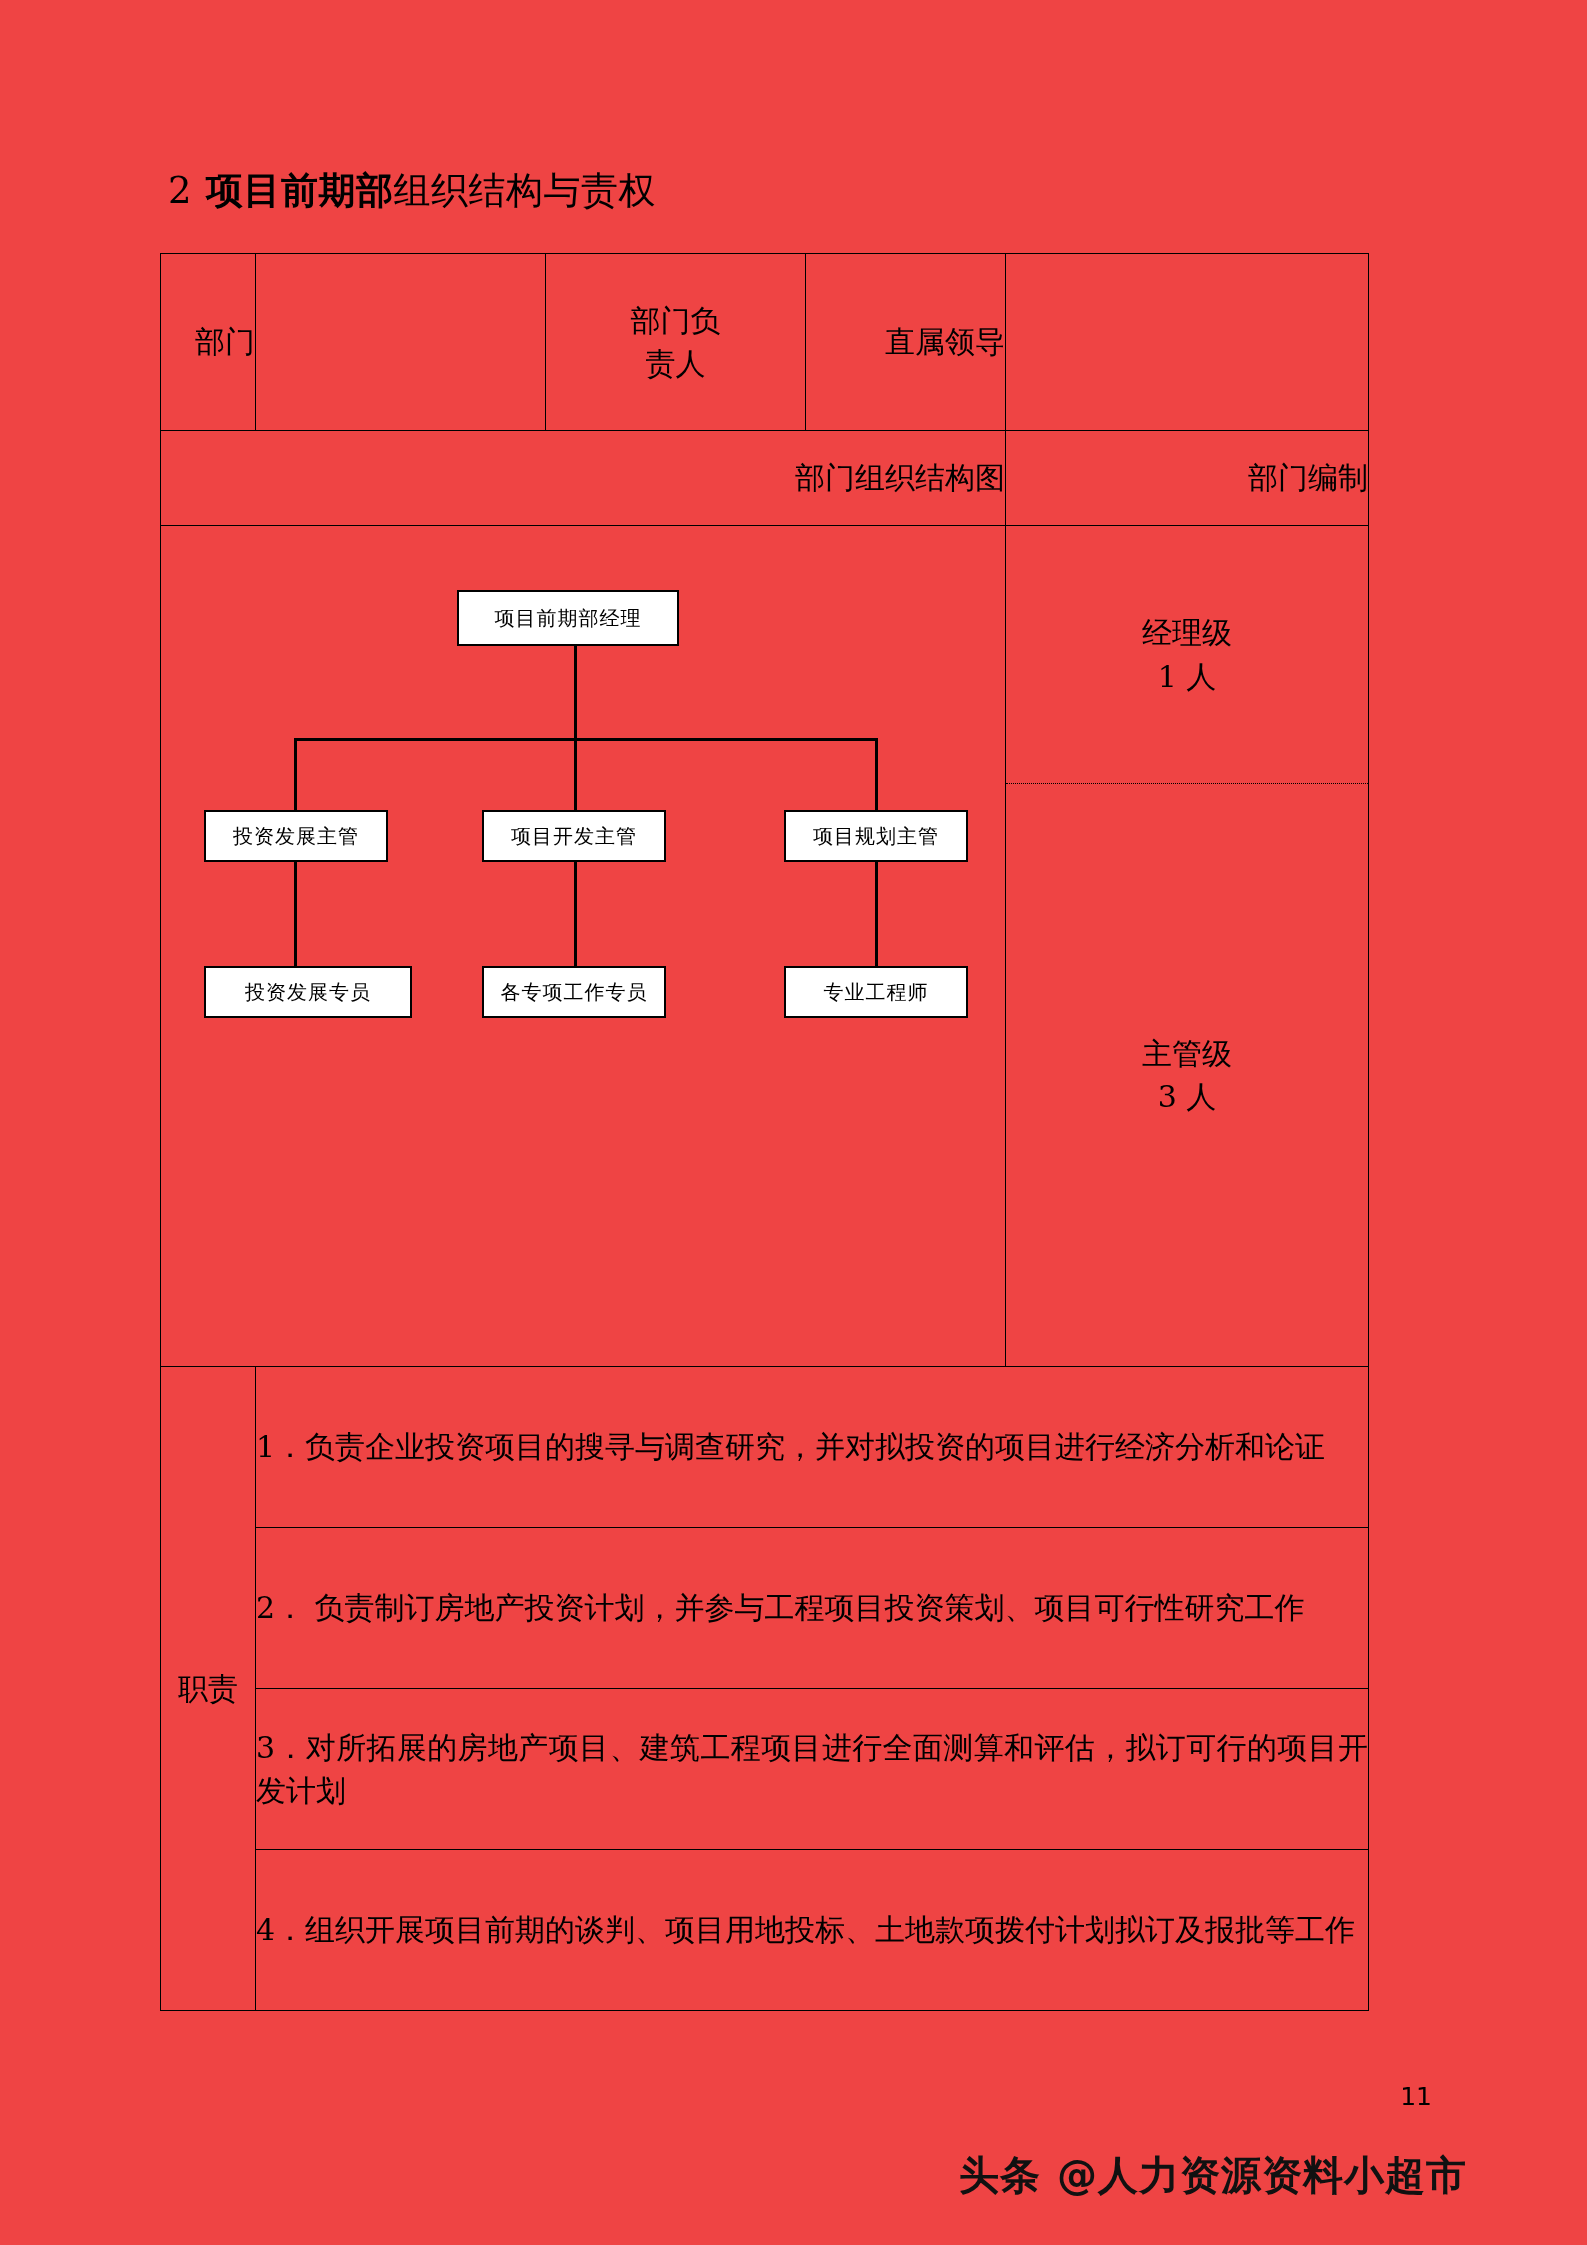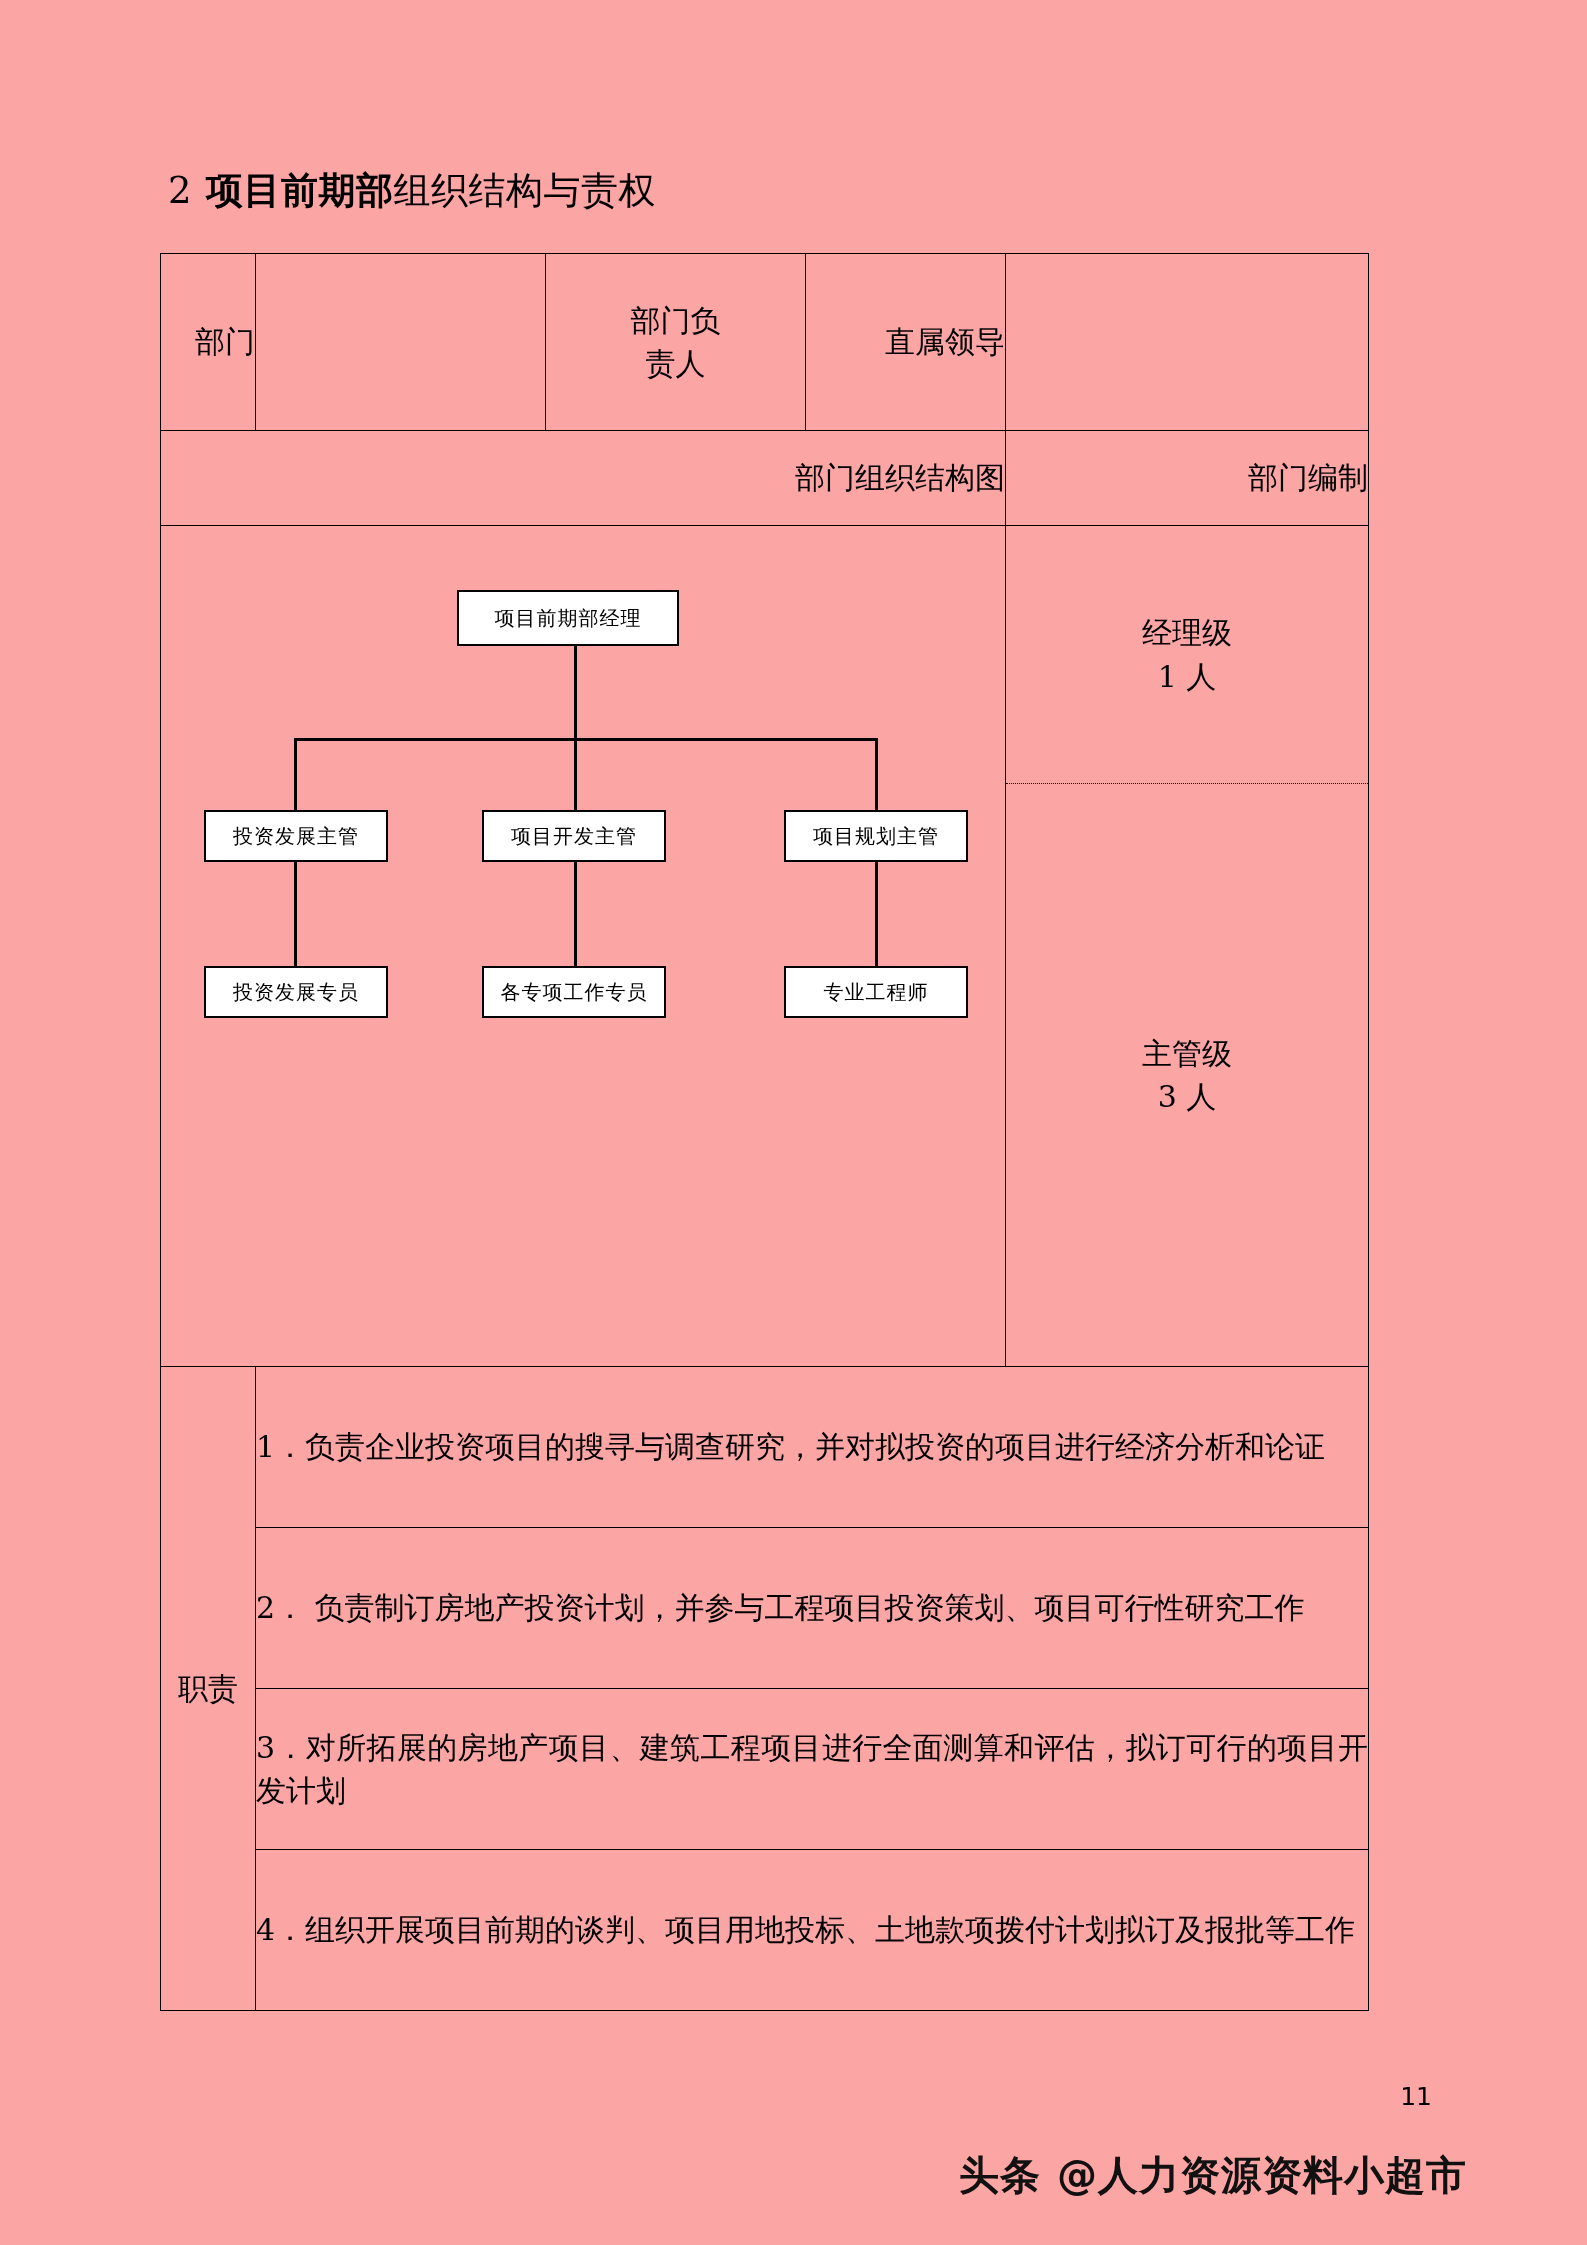--- a/index.html
+++ b/index.html
@@ -12,21 +12,21 @@
     height: 2245px;
     position: relative;
     font-family: "DejaVu Serif", "Liberation Serif", serif;
     color: #000000;
     overflow: hidden;
   }
 
   .page {
     position: absolute;
     inset: 0;
-    background: #fca5a5;
+    background: #ef4444;
   }
 
   
   .doc-heading {
     position: absolute;
     left: 168px;
     top: 168px;
     font-size: 37px;
     line-height: 1.2;
     white-space: nowrap;
@@ -200,21 +200,21 @@
           <div class="oline" style="left:714px; top:212px; width:3px; height:72px;"></div>
 
           <div class="obox" style="left:43px; top:284px; width:184px; height:52px;">投资发展主管</div>
           <div class="obox" style="left:321px; top:284px; width:184px; height:52px;">项目开发主管</div>
           <div class="obox" style="left:623px; top:284px; width:184px; height:52px;">项目规划主管</div>
 
           <div class="oline" style="left:133px; top:336px; width:3px; height:148px;"></div>
           <div class="oline" style="left:413px; top:336px; width:3px; height:148px;"></div>
           <div class="oline" style="left:714px; top:336px; width:3px; height:148px;"></div>
 
-          <div class="obox" style="left:43px; top:440px; width:184px; height:52px;">投资发展专员</div>
+          <div class="obox" style="left:43px; top:440px; width:208px; height:52px;">投资发展专员</div>
           <div class="obox" style="left:321px; top:440px; width:184px; height:52px;">各专项工作专员</div>
           <div class="obox" style="left:623px; top:440px; width:184px; height:52px;">专业工程师</div>
 
         </div>
       </td>
 
       <td colspan="2" style="padding:0; vertical-align:top;">
         <table style="width:100%; height:840px; border-collapse:collapse; table-layout:fixed;">
           <tbody>
                 <tr>

